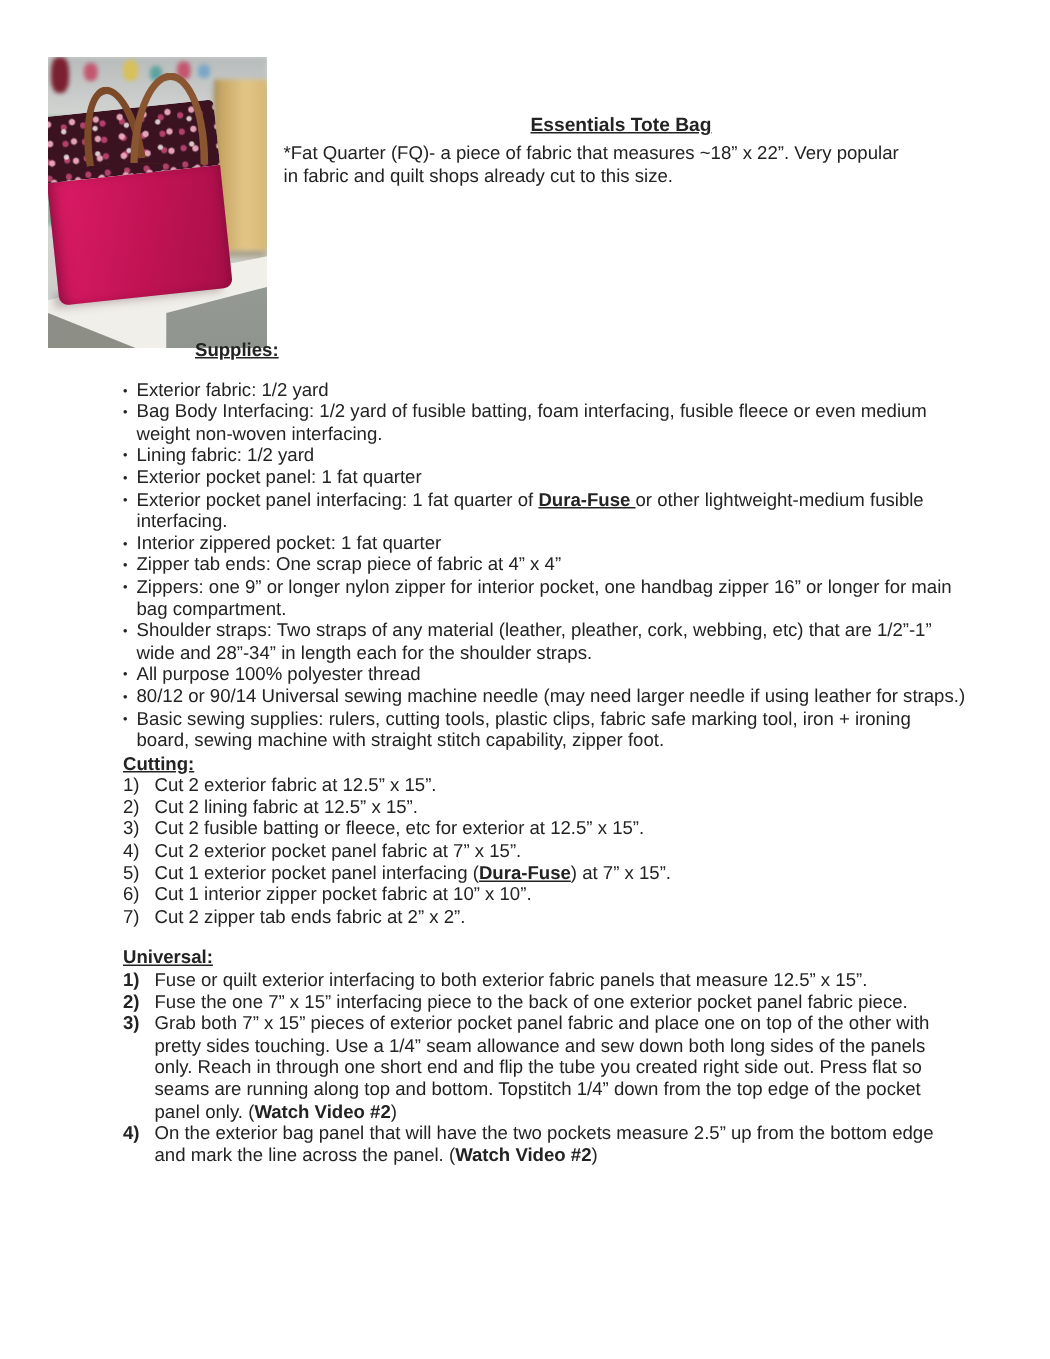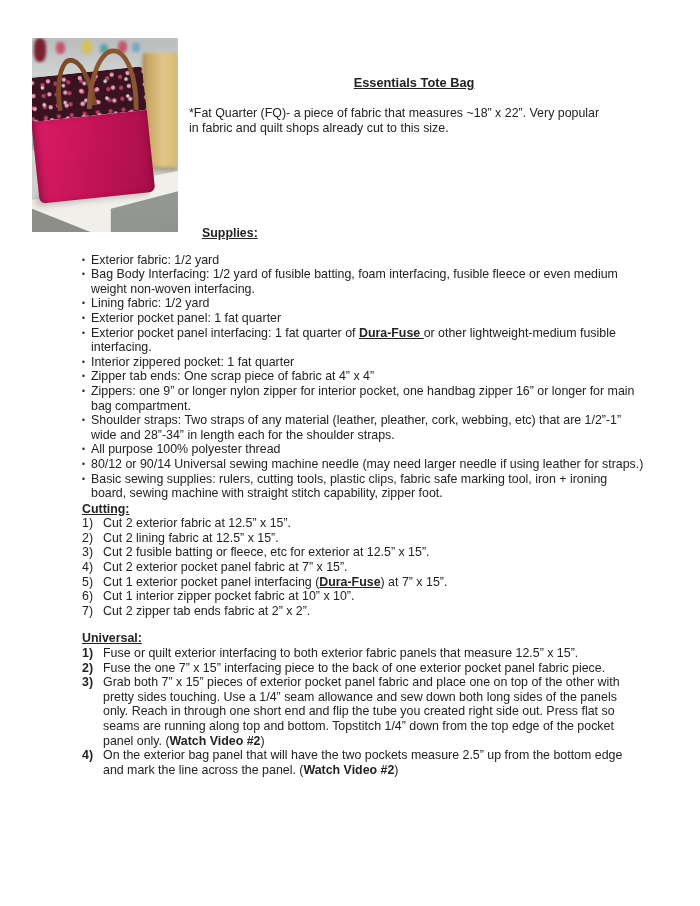--- a/index.html
+++ b/index.html
@@ -44,25 +44,25 @@
   .strap{position:absolute;border:5px solid #7c4929;border-bottom:none;
         border-radius:50% 50% 0 0/100% 100% 0 0;background:transparent;}
   .s1{left:26px;top:-16px;width:30px;height:46px;transform:rotate(-3deg);}
   .s2{left:60px;top:-21px;width:42px;height:56px;transform:rotate(7deg);border-color:#8a5531;}
 
   
   .header{position:absolute;left:189px;top:76px;width:450px;text-align:center;
           font-size:12.4px;line-height:14.8px;}
   .title{font-weight:700;text-decoration:underline;font-size:12.8px;}
   .copyright{white-space:pre-line;}
-  .fq-note{white-space:pre-line;text-align:left;margin-top:15px;}
+  .fq-note{white-space:pre-line;text-align:left;margin-top:4px;}
 
   .main{position:absolute;left:82px;top:226px;width:562px;font-size:12.4px;line-height:14.6px;}
   .section-heading{font-weight:700;text-decoration:underline;}
-  .supplies-heading{margin-left:120px;margin-bottom:12px;}
+  .supplies-heading{margin-left:48px;margin-bottom:12px;}
   ul,ol{list-style:none;margin:0;padding:0;}
   li{display:flex;align-items:flex-start;}
   .bullet{flex:none;width:9px;font-size:8.5px;line-height:14.6px;}
   .num{flex:none;width:21px;}
   .dir .num{font-weight:700;}
   .li-body{flex:1;}
   .cutting-heading{margin-top:1px;}
   .directions-heading{margin-top:13px;}
 </style>
 </head>

